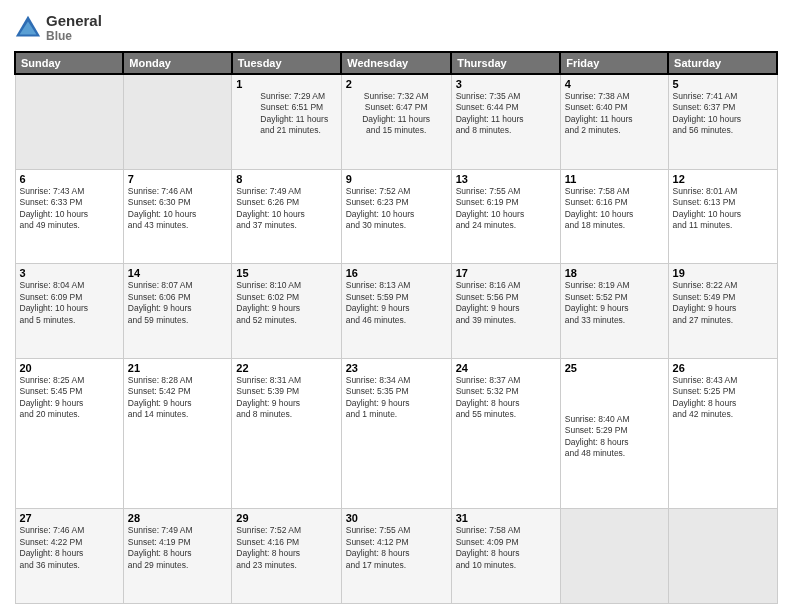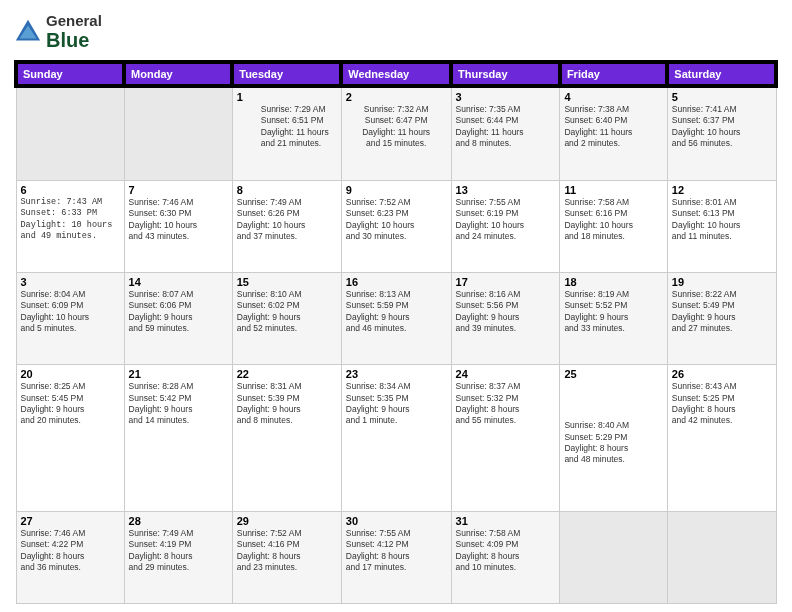--- a/index.html
+++ b/index.html
@@ -45,27 +45,27 @@
       font-size: 14px;
       color: #555;
     }
     .calendar-table {
       width: 100%;
       border-collapse: collapse;
       flex: 1;
       font-size: 9.5px;
     }
     .calendar-table thead tr th {
-      background-color: #6d28d9;
+      background-color: #737373;
       color: #fff;
       text-align: left;
       padding: 4px 5px;
       font-size: 11px;
       font-weight: bold;
-      border: 4px solid #000000;
+      border: 2px solid #000000;
     }
     .calendar-table tbody tr td {
       border: 1px solid #ccc;
       vertical-align: top;
       padding: 3px 4px;
       width: 113px;
       min-height: 70px;
       background: #fff;
     }
     .calendar-table tbody tr:nth-child(odd) td {
@@ -94,21 +94,21 @@
 
 <div class="page">
   <div class="header">
     <div class="logo">
       <svg class="logo-icon" viewBox="0 0 30 30">
         <polygon points="15,2 28,24 2,24" fill="#2e6db4"></polygon>
         <polygon points="15,8 24,22 6,22" fill="#5a9fd4"></polygon>
       </svg>
       <div>
         <div style="font-size:15px;font-weight:bold;color:#333;">General</div>
-        <div style="font-size:20px;font-weight:bold;color:#14532d;">Blue</div>
+        <div style="font-size:12px;font-weight:bold;color:#737373;">Blue</div>
       </div>
     </div>
   </div>
 
   <table class="calendar-table">
     <thead>
       <tr>
         <th>Sunday</th>
         <th>Monday</th>
         <th>Tuesday</th>
@@ -154,21 +154,21 @@
             <span class="day-num">5</span>
             <div class="day-info" style="white-space: pre-line;">Sunrise: 7:41 AM
 Sunset: 6:37 PM
 Daylight: 10 hours
 and 56 minutes.</div>
           </td>
         </tr>
         <tr>
           <td>
             <span class="day-num">6</span>
-            <div class="day-info" style="white-space: pre-line; font-family: Liberation Mono, monospace;">Sunrise: 7:43 AM
+            <div class="day-info" style="white-space: pre-line;">Sunrise: 7:43 AM
 Sunset: 6:33 PM
 Daylight: 10 hours
 and 49 minutes.</div>
           </td>
           <td>
             <span class="day-num">7</span>
             <div class="day-info" style="white-space: pre-line;">Sunrise: 7:46 AM
 Sunset: 6:30 PM
 Daylight: 10 hours
 and 43 minutes.</div>

